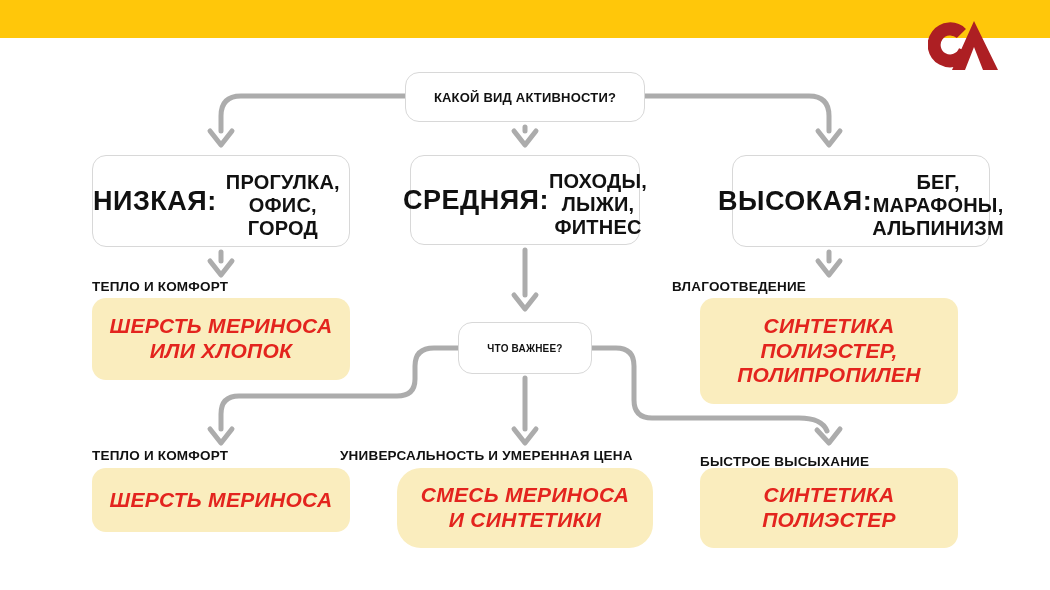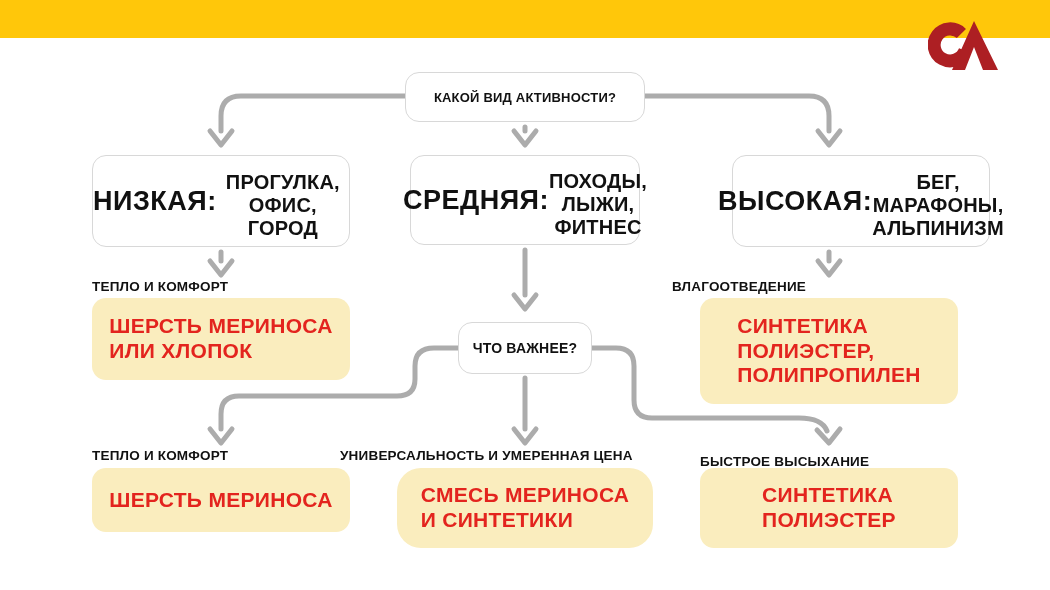--- a/index.html
+++ b/index.html
@@ -17,36 +17,36 @@
     display:flex;align-items:center;justify-content:center;text-align:center;
     font-weight:800;color:#111111;letter-spacing:.2px;box-sizing:border-box;
   }
   .root-q{left:405px;top:72px;width:240px;height:50px;font-size:13px;}
   .level-box{flex-direction:row;}
   .low-box{left:92px;top:155px;width:258px;height:92px;}
   .mid-box{left:410px;top:155px;width:230px;height:90px;}
   .high-box{left:700px;top:155px;width:258px;height:92px;margin-left:32px;}
   .level-title{font-size:27px;font-weight:800;letter-spacing:.5px;line-height:1;}
   .level-sub{font-size:20px;font-weight:800;margin-top:8px;letter-spacing:.2px;}
-  .q2-box{left:458px;top:322px;width:134px;height:52px;font-size:14px;}
+  .q2-box{left:458px;top:322px;width:134px;height:52px;font-size:10px;}
 
   .crit{
     position:absolute;text-align:left;font-weight:800;color:#111111;font-size:13.5px;letter-spacing:.2px;
   }
   .crit-low{left:92px;top:279px;width:258px;}
   .crit-high{left:672px;top:279px;width:258px;}
   .crit-b-left{left:92px;top:448px;width:258px;}
   .crit-b-mid{left:340px;top:448px;width:370px;}
   .crit-b-right{left:700px;top:454px;width:258px;}
 
   .result{
     position:absolute;background:#FAEDBE;border-radius:14px;
-    display:flex;align-items:center;justify-content:center;text-align:left;
+    display:flex;align-items:center;justify-content:center;text-align:center;
     color:#E3241E;font-weight:800;font-size:21px;line-height:1.18;letter-spacing:.3px;
-    white-space:pre-line;box-sizing:border-box;padding:6px 10px;
+    white-space:pre-line;box-sizing:border-box;padding:6px 10px;font-style:italic;
   }
   .res-low{left:92px;top:298px;width:258px;height:82px;}
   .res-high{left:700px;top:298px;width:258px;height:106px;}
   .res-b-left{left:92px;top:468px;width:258px;height:64px;}
   .res-b-mid{left:397px;top:468px;width:256px;height:80px;border-radius:24px;}
   .res-b-right{left:700px;top:468px;width:258px;height:80px;}
 </style>
 </head>
 <body>
 

